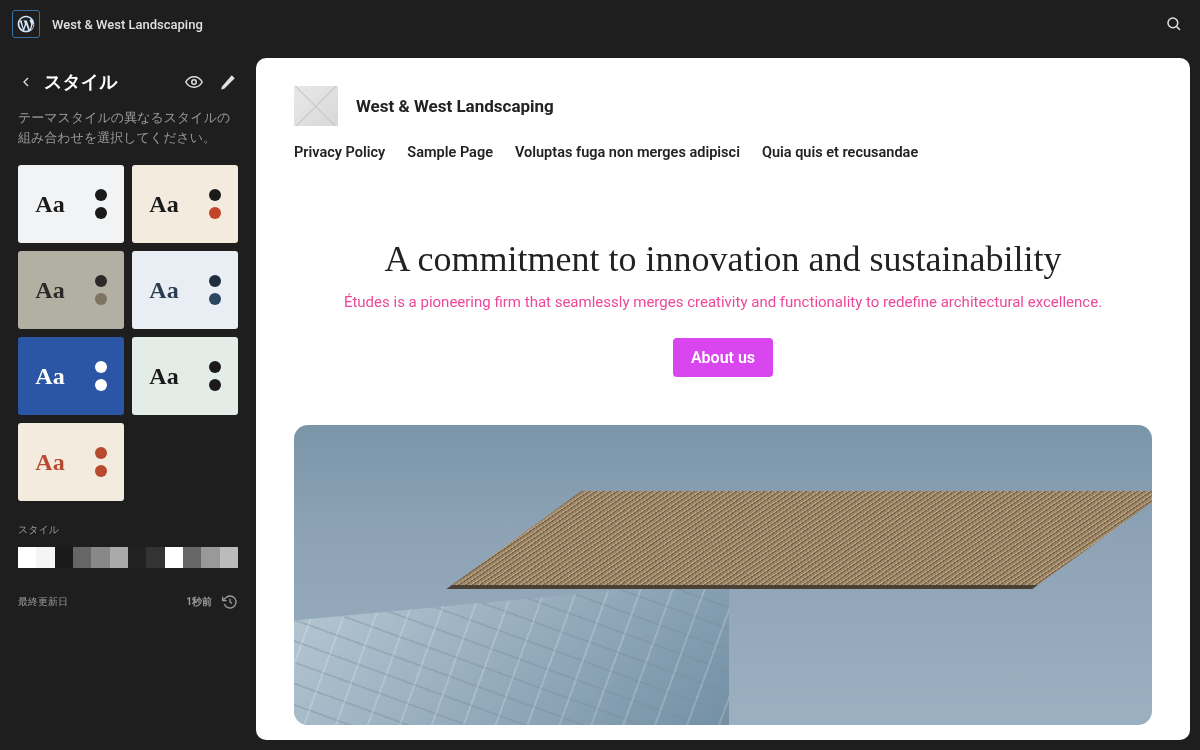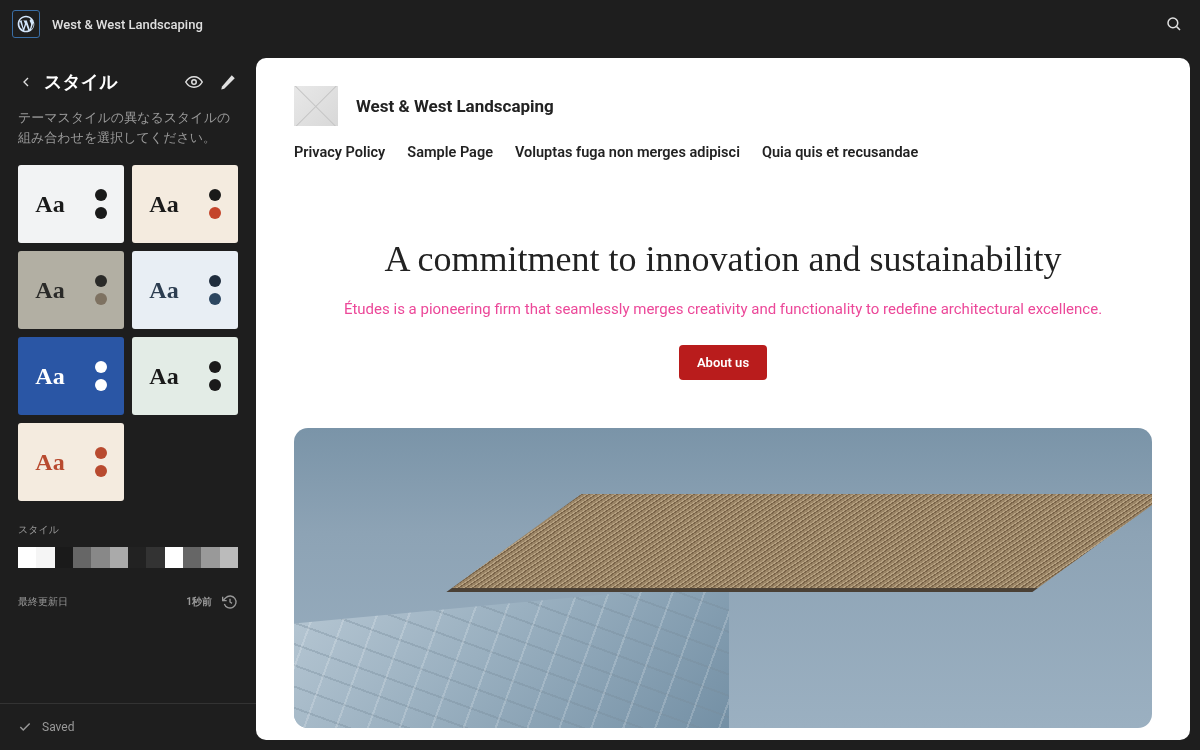--- a/index.html
+++ b/index.html
@@ -38,23 +38,23 @@
 .preview { flex: 1; background: #fff; border-radius: 10px; margin: 10px 10px 10px 0; overflow: hidden; display: flex; flex-direction: column; }
 .pv-header { padding: 28px 38px 18px; display: flex; align-items: center; gap: 18px; }
 .pv-logo { width: 44px; height: 40px; background: linear-gradient(135deg, #e8e8e8 0%, #d8d8d8 100%); position: relative; overflow: hidden; }
 .pv-logo::before, .pv-logo::after { content: ''; position: absolute; width: 140%; height: 1px; background: #c5c5c5; top: 50%; left: -20%; }
 .pv-logo::before { transform: rotate(45deg); }
 .pv-logo::after { transform: rotate(-45deg); }
 .pv-sitename { font-size: 17px; font-weight: 700; color: #222; }
 .pv-nav { padding: 0 38px 28px; display: flex; gap: 22px; font-size: 14.5px; font-weight: 600; color: #222; text-align: center; }
 .pv-nav span { cursor: pointer; }
 .pv-hero { text-align: center; padding: 48px 80px 30px; }
-.pv-hero h1 { font-family: Georgia, 'Times New Roman', serif; font-size: 36px; font-weight: 400; color: #222; line-height: 1.25; margin-bottom: 15px; }
+.pv-hero h1 { font-family: Georgia, 'Times New Roman', serif; font-size: 36px; font-weight: 400; color: #222; line-height: 1.25; margin-bottom: 8px; }
 .pv-hero p { font-size: 15px; color: #ec4899; line-height: 1.6; margin-bottom: 24px; }
-.pv-btn { display: inline-block; background: #b91c1c; color: #fff; font-size: 13px; font-weight: 600; padding: 10px 18px; border-radius: 4px; cursor: pointer; }
+.pv-btn { display: inline-block; background: #d946ef; color: #fff; font-size: 16px; font-weight: 600; padding: 10px 18px; border-radius: 4px; cursor: pointer; }
 .pv-image { margin: 18px 38px 0; height: 300px; border-radius: 14px; background: linear-gradient(180deg, #7a94a8 0%, #8da3b5 35%, #9bb0c1 100%); position: relative; overflow: hidden; }
 .building { position: absolute; bottom: 0; left: 0; width: 65%; height: 78%; }
 .roof { position: absolute; top: 0; right: -180px; width: 105%; height: 42%; background: repeating-linear-gradient(95deg, #7a6449 0, #7a6449 2px, #9a8465 2px, #9a8465 5px, #b5a080 5px, #b5a080 7px); transform: skewX(-54deg); transform-origin: bottom left; border-bottom: 4px solid #4a4035; }
 .glass { position: absolute; bottom: 0; left: 0; width: 78%; height: 62%; background: linear-gradient(135deg, #b8c8d4 0%, #9ab0c0 44%, #7490a5 100%); clip-path: polygon(0 28%, 100% 0, 100% 100%, 0 100%); }
 .glass::before { content: ''; position: absolute; inset: 0; background: repeating-linear-gradient(110deg, transparent 0, transparent 28px, rgba(255,255,255,0.18) 28px, rgba(255,255,255,0.18) 30px), repeating-linear-gradient(20deg, transparent 0, transparent 18px, rgba(120,140,155,0.35) 18px, rgba(120,140,155,0.35) 20px); }
 </style>
 </head>
 <body>
 
 <div class="topbar">
@@ -171,26 +171,20 @@
       <span class="val">1秒前</span>
       <span class="history-icon">
         <svg viewBox="0 0 24 24">
             <polyline points="1 4 1 10 7 10"></polyline>
             <path d="M3.51 15a9 9 0 1 0 2.13-9.36L1 10"></path>
             <polyline points="12 7 12 12 15 14"></polyline>
           </svg>
       </span>
     </div>
 
-    <div class="sidebar-footer">
-      <svg viewBox="0 0 24 24">
-          <polyline points="20 6 9 17 4 12"></polyline>
-        </svg>
-      <span>Saved</span>
-    </div>
   </div>
 
   <div class="preview">
     <div class="pv-header">
       <div class="pv-logo"></div>
       <div class="pv-sitename">West &amp; West Landscaping</div>
     </div>
     <div class="pv-nav" id="pv-nav">
         <span>Privacy Policy</span>
         <span>Sample Page</span>

